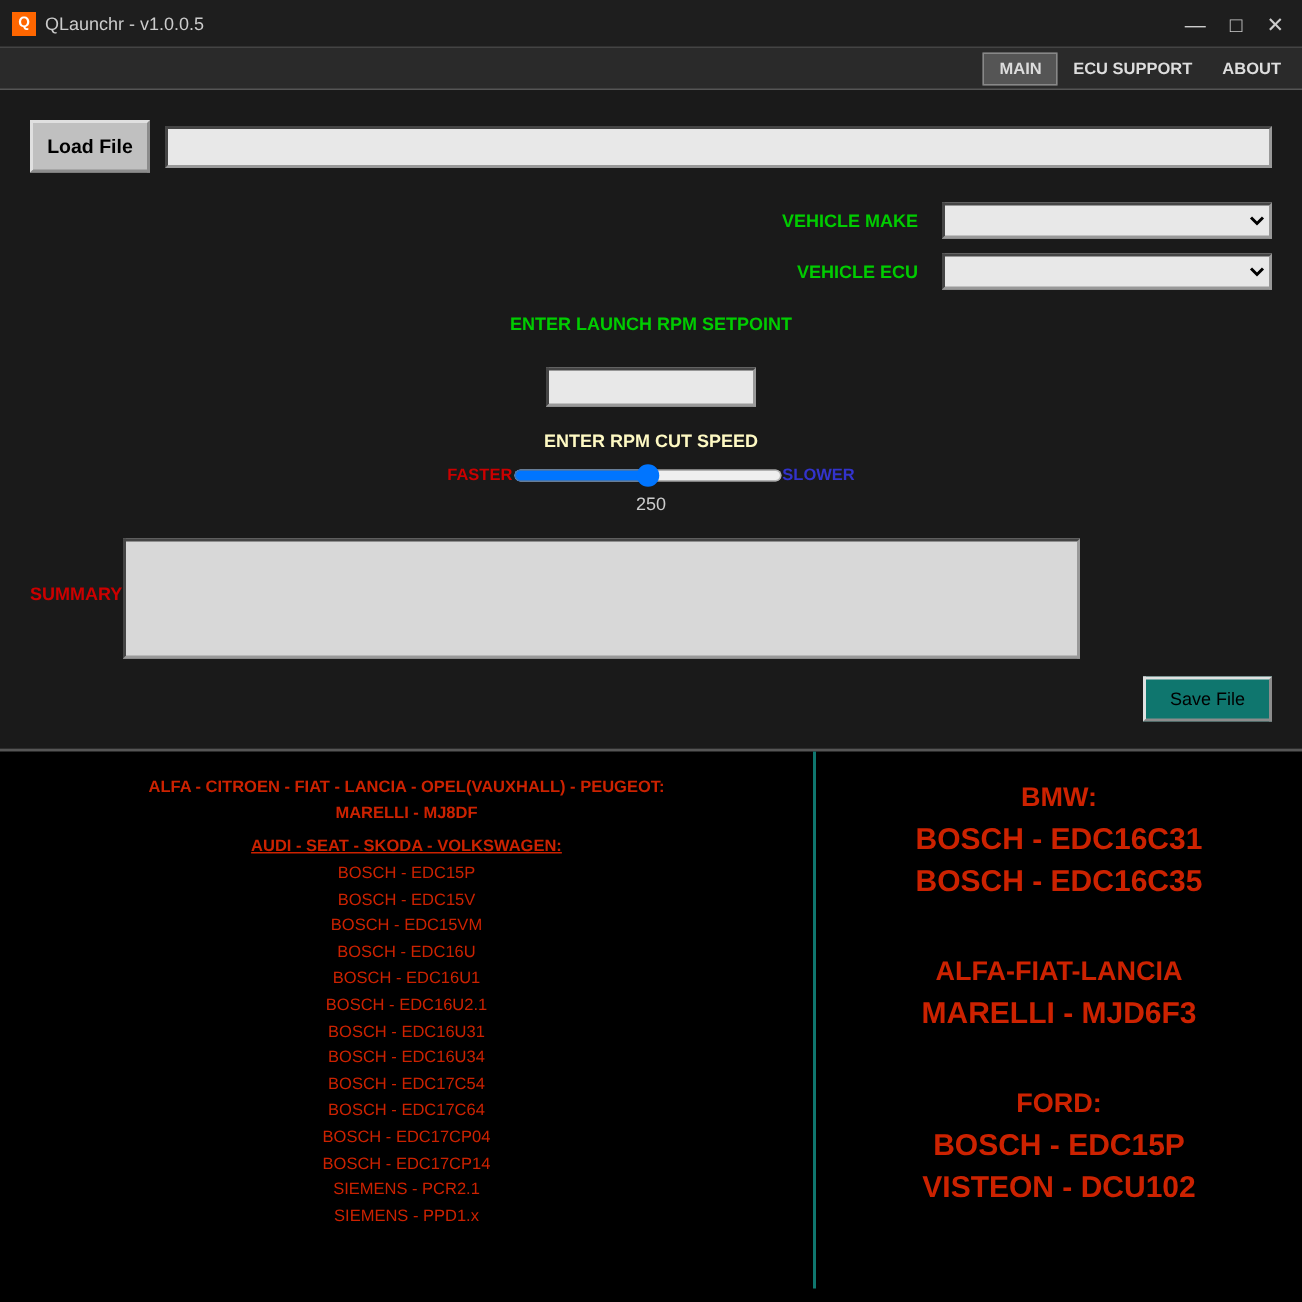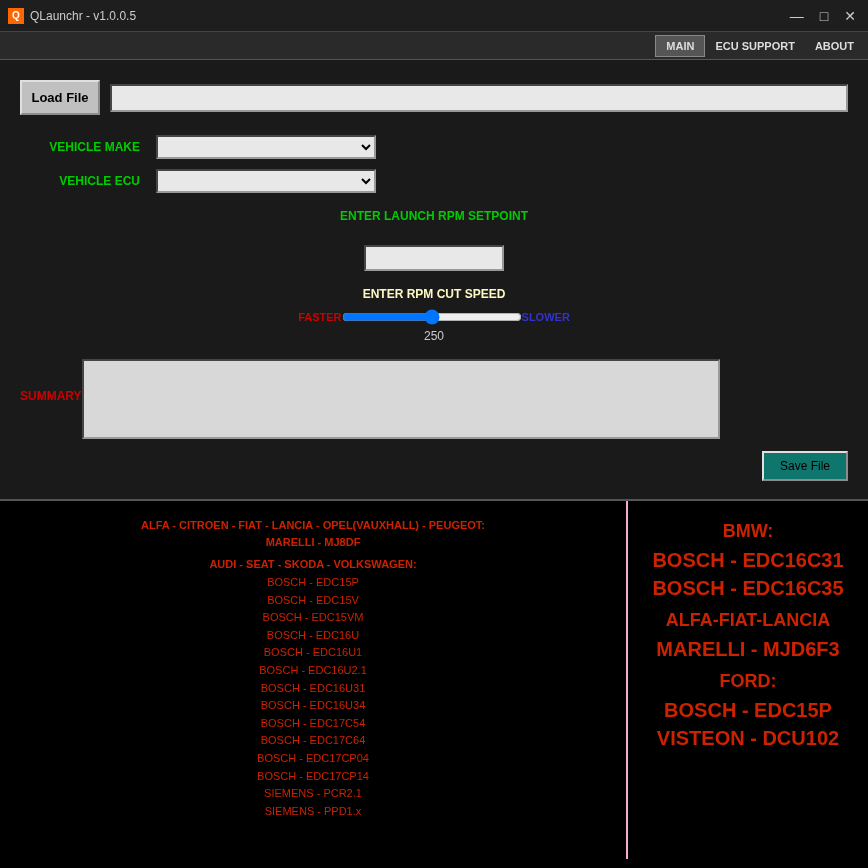--- a/index.html
+++ b/index.html
@@ -106,21 +106,21 @@
       border: 2px inset #999;
       color: #000;
       font-size: 12px;
       padding: 0 4px;
     }
 
     
     .form-section {
       display: flex;
       flex-direction: column;
-      align-items: flex-start;
+      align-items: flex-end;
       gap: 10px;
       margin-bottom: 16px;
     }
     .form-row {
       display: flex;
       align-items: center;
       gap: 16px;
     }
     .form-label {
       font-size: 12px;
@@ -239,56 +239,57 @@
       height: 360px;
       background: #000;
       border-top: 2px solid #555;
     }
 
     
     .left-panel {
       flex: 1;
       padding: 16px 20px;
       overflow-y: auto;
-      border-right: 2px solid #f9a8d4;
+      border-right: 2px solid #0f766e;
       position: relative;
     }
     .left-panel::-webkit-scrollbar { width: 14px; }
     .left-panel::-webkit-scrollbar-track { background: #2a2a2a; }
     .left-panel::-webkit-scrollbar-thumb { background: #666; border: 1px solid #999; }
 
     .ecu-header {
       color: #cc2200;
       font-size: 11px;
       font-weight: bold;
       text-align: center;
       margin-bottom: 8px;
       line-height: 1.5;
     }
     .ecu-group-title {
       color: #cc2200;
       font-size: 11px;
       font-weight: bold;
       text-align: center;
       margin: 8px 0 4px 0;
+      text-decoration: underline;
     }
     .ecu-item {
       color: #cc2200;
       font-size: 11px;
       text-align: center;
       line-height: 1.6;
     }
 
     
     .right-panel {
-      width: 240px;
+      width: 324px;
       padding: 20px 16px;
       display: flex;
       flex-direction: column;
-      gap: 8px;
+      gap: 35px;
     }
     .right-brand {
       text-align: center;
     }
     .right-brand-title {
       color: #cc2200;
       font-size: 18px;
       font-weight: bold;
       margin-bottom: 4px;
     }

